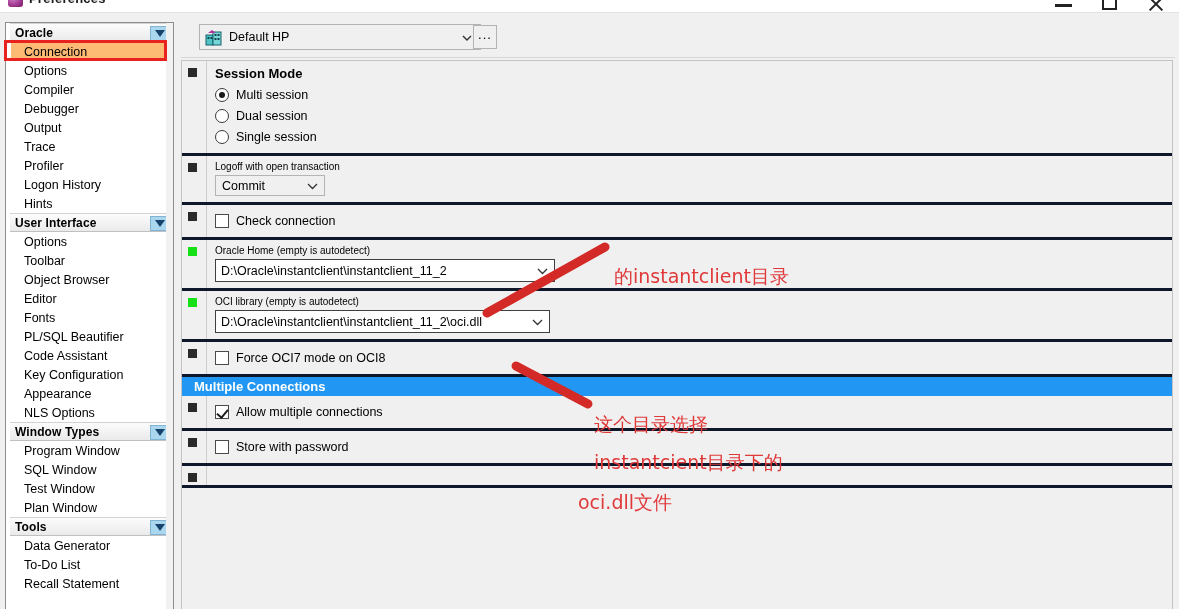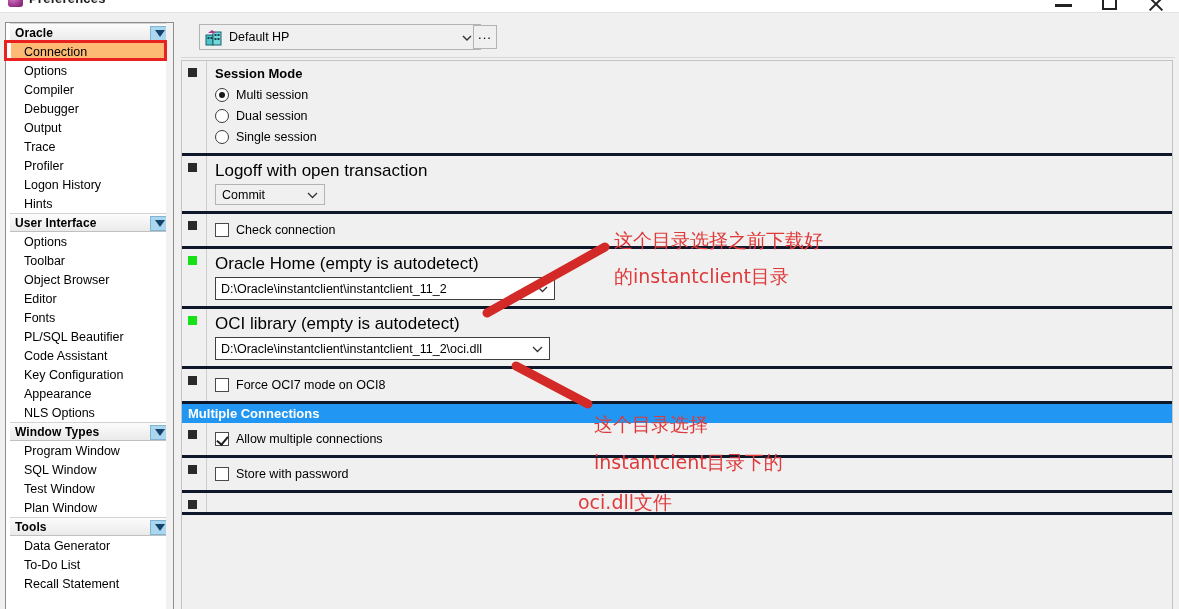--- a/index.html
+++ b/index.html
@@ -205,21 +205,21 @@
     width: 14px; height: 14px; border: 1px solid #4a4a4a; background: #fff;
     margin-right: 7px; position: relative; flex: none;
   }
   .cb.on::after {
     content: ""; position: absolute; left: 3px; top: 1px;
     width: 5px; height: 9px;
     border-right: 2px solid #1d1d1d; border-bottom: 2px solid #1d1d1d;
     transform: rotate(40deg);
   }
   .lbl { font-size: 12.5px; }
-  .fieldlabel { font-size: 17px; margin-bottom: 3px; }
+  .fieldlabel { font-size: 10px; margin-bottom: 3px; }
 
   .combo-sm {
     width: 110px; height: 21px;
     background: #f0f0f0; border: 1px solid #b4b4b4;
     display: flex; align-items: center; position: relative;
   }
   .combo-sm .ctext { padding-left: 6px; font-size: 12.5px; text-align: center; }
   .combo-sm .carrow { position: absolute; right: 5px; top: 4px; width: 13px; height: 13px; }
 
   .combo-wide {
@@ -228,21 +228,21 @@
     display: flex; align-items: center; position: relative;
   }
   .combo-wide.narrow { width: 335px; }
   .combo-wide .ctext { padding-left: 5px; font-size: 12.5px; white-space: nowrap; }
   .combo-wide .carrow { position: absolute; right: 5px; top: 5px; width: 13px; height: 13px; }
 
   #sec-multiple {
     background: #2196f3;
     height: 19px;
     display: flex; align-items: center;
-    padding-left: 6px;
+    padding-left: 12px;
     color: #ffffff;
     font-weight: 700; font-size: 13px;
     border-bottom: none;
   }
 
   
   #annot-layer {
     position: absolute; left: 0; top: 0;
     width: 1179px; height: 609px;
     pointer-events: none;
@@ -553,20 +553,19 @@
     </div>
   </div>
 
   <div id="connection-highlight"></div>
 
   <div id="annot-layer">
     <svg width="1179" height="609" style="position:absolute;left:0;top:0">
       <line x1="605" y1="247" x2="487" y2="313" stroke="#d32a27" stroke-width="9" stroke-linecap="round"></line>
       <line x1="588" y1="404" x2="516" y2="366" stroke="#d32a27" stroke-width="9" stroke-linecap="round"></line>
     </svg>
-    <div class="ann-text" id="ann1-l1">这个目录选择之前下载好</div>
     <div class="ann-text" id="ann1-l2">的instantclient目录</div>
     <div class="ann-text" id="ann2-l1">这个目录选择</div>
     <div class="ann-text" id="ann2-l2">instantcient目录下的</div>
     <div class="ann-text" id="ann2-l3">oci.dll文件</div>
   </div>
 
 </div>
 
 </body></html>

